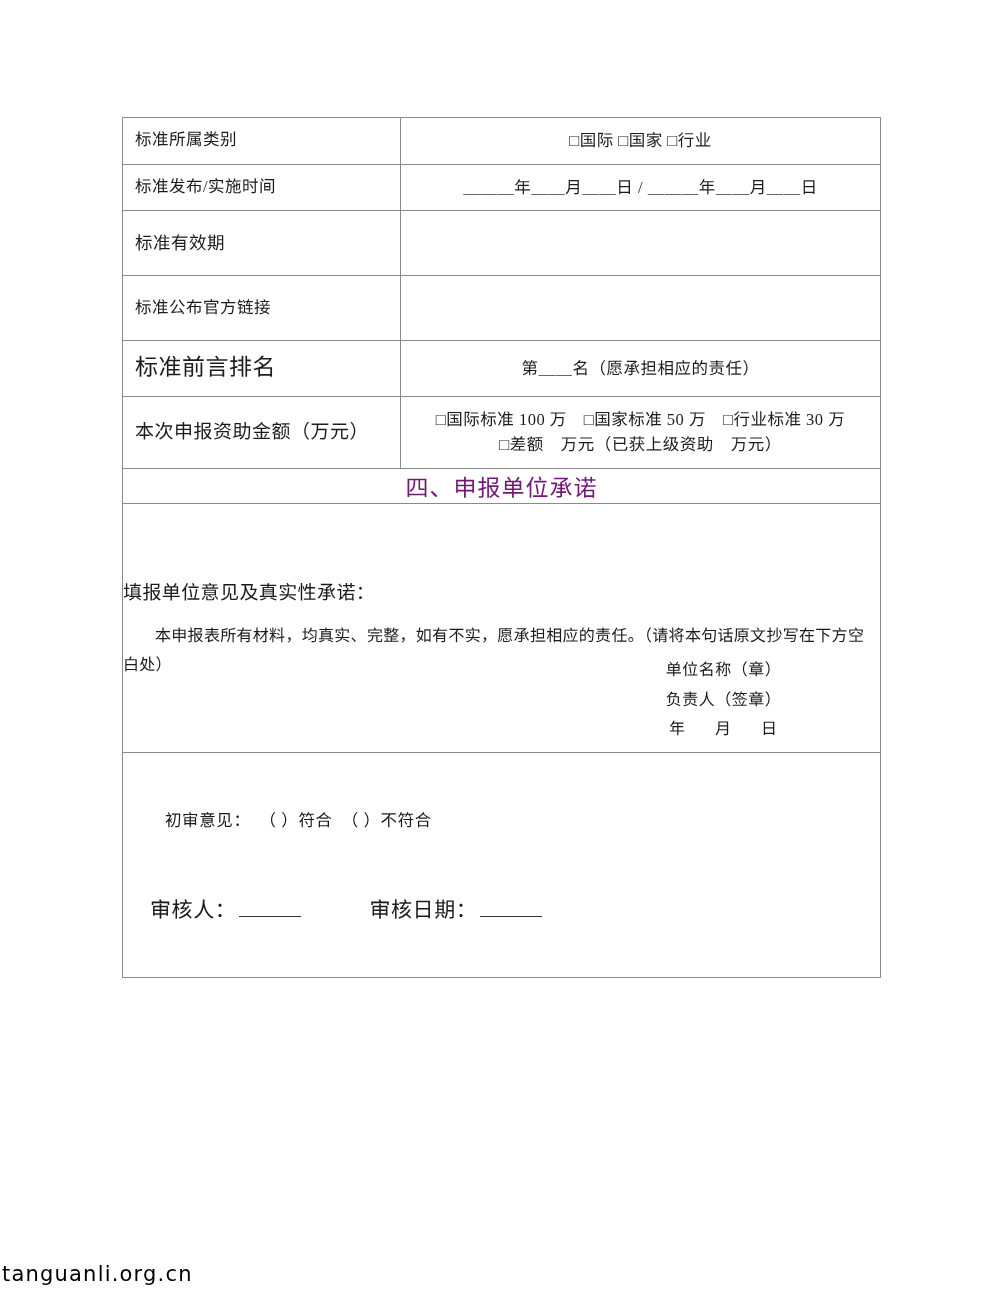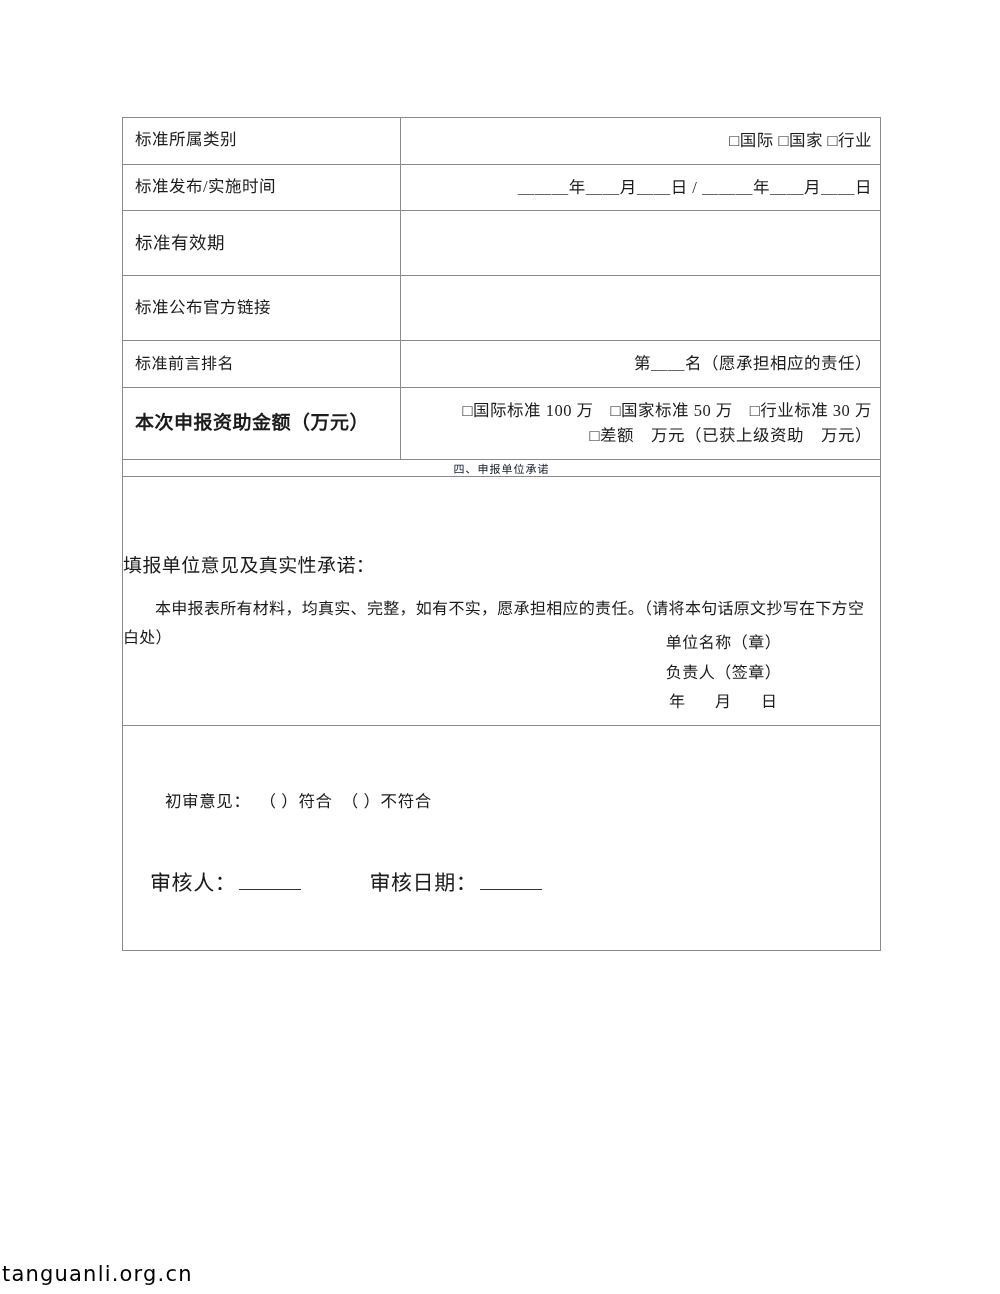--- a/index.html
+++ b/index.html
@@ -45,43 +45,43 @@
   .col-value { width: 480px; }
 
   .label-cell {
     padding: 10px 0 10px 12px;
     font-size: 16.5px;
     line-height: 1.5;
     color: #1c1c1c;
     letter-spacing: 0.5px;
   }
   .label-cell.lg   { font-size: 17.5px; }
-  .label-cell.xl   { font-size: 16px; }
-  .label-cell.bold { font-size: 19px; font-weight: bold; }
+  .label-cell.xl   { font-size: 23px; }
+  .label-cell.bold { font-size: 19px; font-weight: normal; }
 
   .value-cell {
     padding: 10px 8px;
     font-size: 16.5px;
     line-height: 1.55;
-    text-align: right;
+    text-align: center;
     color: #1c1c1c;
     letter-spacing: 0.5px;
   }
   .value-cell.empty { height: 44px; }
   .value-cell .line2 { display: block; }
 
   .row-h-1 td { height: 44px; }
   .row-h-2 td { height: 46px; }
 
   .section-cell {
     text-align: center;
-    font-size: 11px;
+    font-size: 23px;
     padding: 22px 0 22px 0;
     letter-spacing: 1px;
-    color: #0f172a;
+    color: #701a75;
   }
 
   
   .commit-cell {
     padding: 16px 16px 10px 12px;
     height: 248px;
     vertical-align: top;
     position: relative;
   }
   .commit-title {
@@ -114,21 +114,21 @@
   
   .review-cell {
     height: 224px;
     vertical-align: top;
     padding: 0;
     position: relative;
   }
   .review-opinion {
     position: absolute;
     left: 42px;
-    top: 62px;
+    top: 54px;
     font-size: 16.5px;
     letter-spacing: 0.6px;
   }
   .review-opinion .gap { display: inline-block; width: 9px; }
   .review-footer {
     position: absolute;
     left: 27px;
     top: 140px;
     font-size: 21px;
     letter-spacing: 0.6px;

